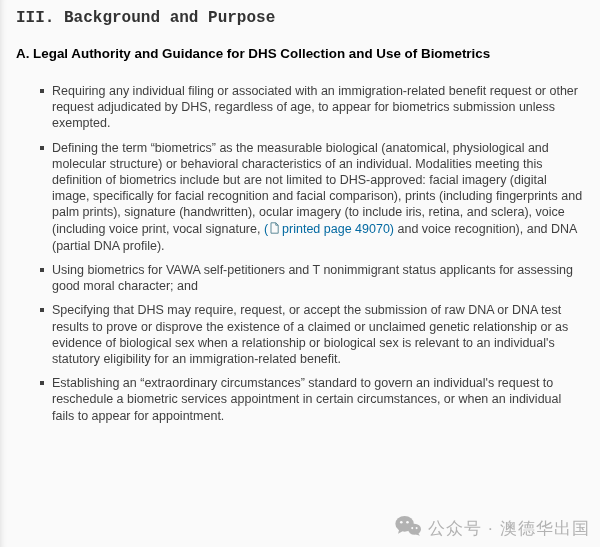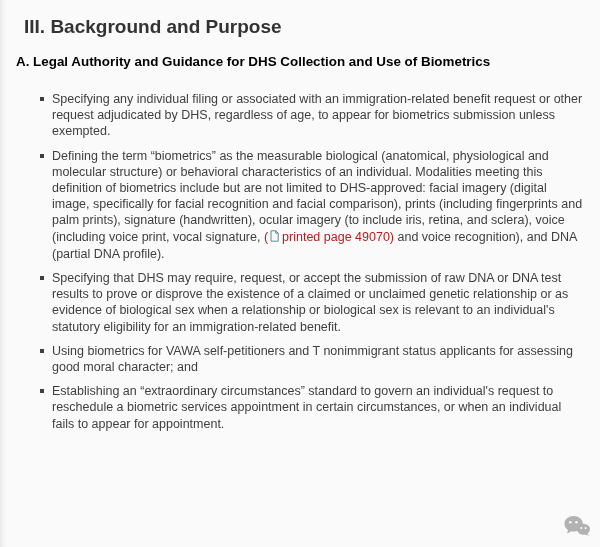--- a/index.html
+++ b/index.html
@@ -13,25 +13,26 @@
     overflow: hidden;
     position: relative;
   }
   .page {
     width: 100%;
     height: 100%;
     padding: 9px 17px 0 16px;
     box-shadow: inset 7px 0 7px -7px rgba(0,0,0,0.14);
   }
   .heading {
-    font-size: 19px;
+    font-size: 16px;
     font-weight: bold;
     color: #333333;
-    margin: 8px;
+    margin: 0;
     line-height: 19px;
+    font-family: Liberation Mono, monospace;
   }
   .subheading {
     font-size: 13.4px;
     font-weight: bold;
     color: #000000;
     margin: 17px 0 11px 0;
     line-height: 17px;
   }
   .intro {
     font-size: 12.5px;
@@ -52,21 +53,21 @@
   ul.bullet-list li::before {
     content: "";
     position: absolute;
     left: -12px;
     top: 6px;
     width: 4px;
     height: 4px;
     background: #3f3f3f;
   }
   a.fr-link {
-    color: #b91c1c;
+    color: #0369a1;
     text-decoration: none;
     cursor: pointer;
     white-space: nowrap;
     text-align: right;
   }
   .doc-icon { display: inline-block; vertical-align: -1px; margin: 0 3px 0 2px; }
   .watermark {
     position: absolute;
     right: 10px;
     bottom: 6px;
@@ -86,40 +87,41 @@
 <body>
 
 <div class="page">
 
   <h1 class="heading">III. Background and Purpose</h1>
 
   <h2 class="subheading">A. Legal Authority and Guidance for DHS Collection and Use of Biometrics</h2>
 
 
   <ul class="bullet-list">
-    <li><span>Specifying any individual filing or associated with an immigration-related benefit request or other request adjudicated by DHS, regardless of age, to appear for biometrics submission unless exempted.</span></li>
+    <li><span>Requiring any individual filing or associated with an immigration-related benefit request or other request adjudicated by DHS, regardless of age, to appear for biometrics submission unless exempted.</span></li>
     <li>
       <span>Defining the term “biometrics” as the measurable biological (anatomical, physiological and molecular structure) or behavioral characteristics of an individual. Modalities meeting this definition of biometrics include but are not limited to DHS-approved: facial imagery (digital image, specifically for facial recognition and facial comparison), prints (including fingerprints and palm prints), signature (handwritten), ocular imagery (to include iris, retina, and sclera), voice (including voice print, vocal signature, </span><a class="fr-link"><span>(</span><span class="doc-icon"><svg width="9" height="12" viewBox="0 0 9 12">
               <path d="M1 0.8 H5.8 L8.2 3.2 V11.2 H1 Z" fill="none" stroke="#5f8a99" stroke-width="1"></path>
               <path d="M5.8 0.8 V3.2 H8.2" fill="none" stroke="#5f8a99" stroke-width="1"></path>
             </svg></span><span>printed page 49070</span><span>)</span></a><span> and voice recognition), and DNA (partial DNA profile).</span>
     </li>
+    <li><span>Using biometrics for VAWA self-petitioners and T nonimmigrant status applicants for assessing good moral character; and</span></li>
     <li><span>Specifying that DHS may require, request, or accept the submission of raw DNA or DNA test results to prove or disprove the existence of a claimed or unclaimed genetic relationship or as evidence of biological sex when a relationship or biological sex is relevant to an individual's statutory eligibility for an immigration-related benefit.</span></li>
-    <li><span>Using biometrics for VAWA self-petitioners and T nonimmigrant status applicants for assessing good moral character; and</span></li>
     <li><span>Establishing an “extraordinary circumstances” standard to govern an individual's request to reschedule a biometric services appointment in certain circumstances, or when an individual fails to appear for appointment.</span></li>
   </ul>
 
   <div class="watermark">
     <span class="wechat-icon">
       <svg width="26" height="21" viewBox="0 0 38 30">
         <ellipse cx="14" cy="12.5" rx="13.5" ry="11.5" fill="#ababab"></ellipse>
         <path d="M6 21 L4.5 27 L11 23.5 Z" fill="#ababab"></path>
         <circle cx="9.2" cy="10.2" r="1.9" fill="#fafafa"></circle>
         <circle cx="18.2" cy="10.2" r="1.9" fill="#fafafa"></circle>
         <ellipse cx="28.5" cy="20.5" rx="9.5" ry="8.2" fill="#ababab"></ellipse>
         <path d="M34 26.5 L36.5 30 L30.5 28.2 Z" fill="#ababab"></path>
         <circle cx="25.2" cy="18.8" r="1.5" fill="#fafafa"></circle>
         <circle cx="31.6" cy="18.8" r="1.5" fill="#fafafa"></circle>
       </svg>
     </span>
+    <span>公众号 · 澳德华出国</span>
   </div>
 
 </div>
 
 </body></html>

